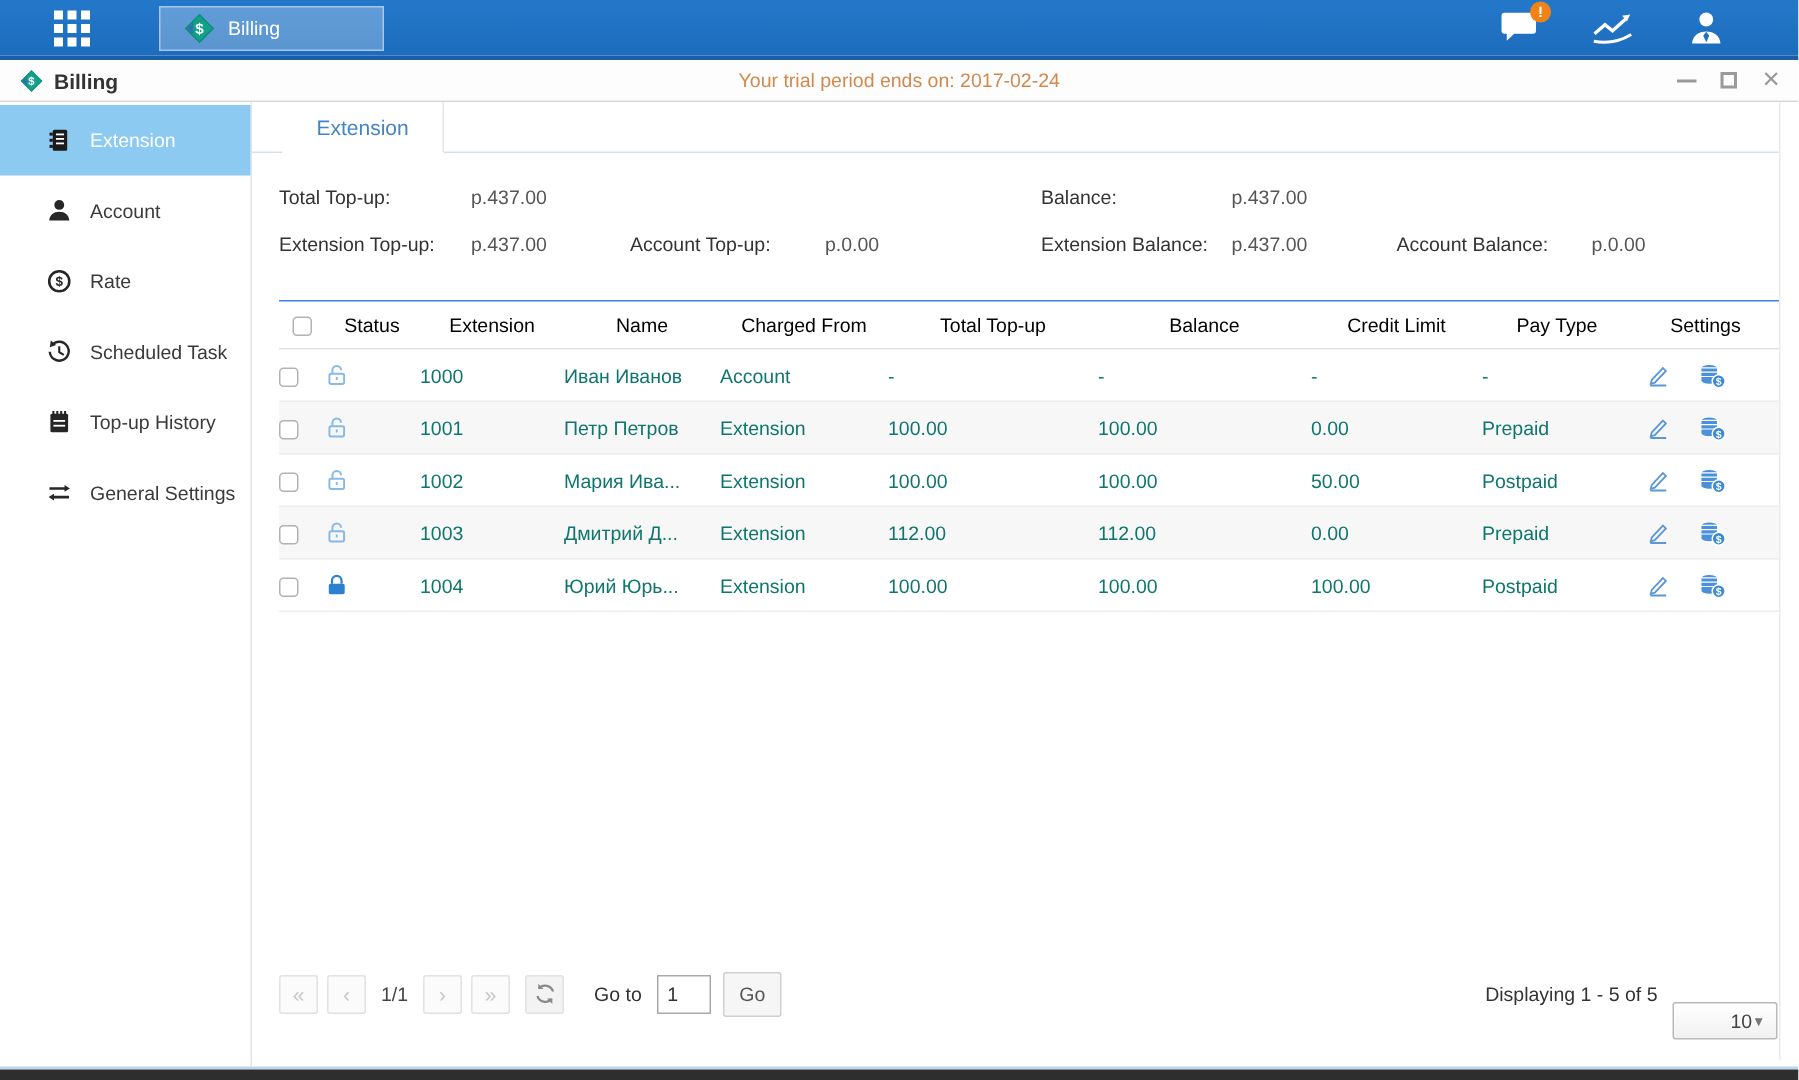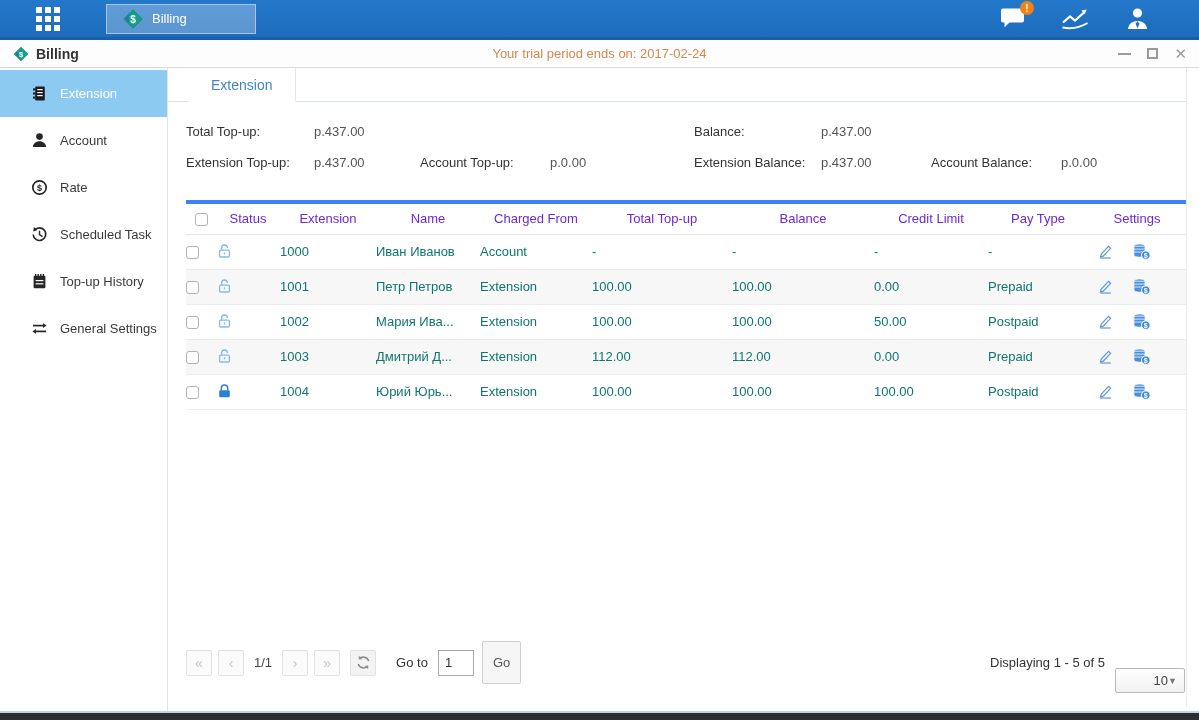--- a/index.html
+++ b/index.html
@@ -76,22 +76,22 @@
   .btnrow { display:flex; gap:10px; margin:17px 0 0 18px; }
   .btn {
     background:var(--accent-blue); border:1px solid #3486ce; color:#fff;
     font-size:13px; height:27px; padding:0 13px; border-radius:3px; cursor:pointer;
     font-family:"Liberation Sans", sans-serif;
   }
 
   
   table { border-collapse:collapse; table-layout:fixed; width:calc(100% - 31px); margin:22px 13px 0 18px; }
   thead th {
-    font-weight:normal; color:#6d28d9; text-align:center; height:32px;
-    border-top:4px solid #3b82f6; border-bottom:1px solid #e3e3e3; font-size:13px;
+    font-weight:normal; color:#000000; text-align:center; height:32px;
+    border-top:1px solid #3b82f6; border-bottom:1px solid #e3e3e3; font-size:13px;
   }
   tbody td { text-align:left; height:35px; border-bottom:1px solid #ededed; color:#0f766e; font-size:13px; }
   tbody tr:nth-child(even) { background:#f7f7f7; }
   .cb {
     display:inline-block; width:13px; height:13px; border:1px solid #b2b2b2; border-radius:3px;
     background:#fff; vertical-align:middle; cursor:pointer;
   }
   .opcell span { display:inline-flex; margin:0 9px; cursor:pointer; vertical-align:middle; }
   .lockcell svg { vertical-align:middle; }
 
@@ -105,21 +105,21 @@
     color:#c6c6c6; font-size:14px; cursor:default; user-select:none;
   }
   .pbtn.refresh { background:#f3f3f3; cursor:pointer; margin-left:4px; }
   .pageind { margin:0 10px 0 4px; color:#444; }
   .goto-lbl { margin:0 10px 0 14px; color:#333; }
   .goto-input {
     width:36px; height:26px; border:1px solid #a9a9a9; padding:0 6px; font-size:13px; color:#333;
     font-family:"Liberation Sans", sans-serif;
   }
   .gobtn {
-    margin-left:8px; height:43px; padding:0 10px; border:1px solid #cfcfcf; background:#f6f6f6;
+    margin-left:8px; height:30px; padding:0 10px; border:1px solid #cfcfcf; background:#f6f6f6;
     color:#555; font-size:13px; border-radius:2px; cursor:pointer; font-family:"Liberation Sans", sans-serif;
   }
   .pager-right { margin-left:auto; display:flex; align-items:center; gap:10px; }
   .displaying { color:#333; }
   .psize {
     width:70px; height:25px; border:1px solid #b9b9b9; background:linear-gradient(#fff,#f1f1f1);
     display:flex; align-items:center; justify-content:flex-end; padding:0 7px; cursor:pointer;
     color:#444; border-radius:2px;margin-top:36px;
   }
   .psize .caret { font-size:9px; color:#777; }

